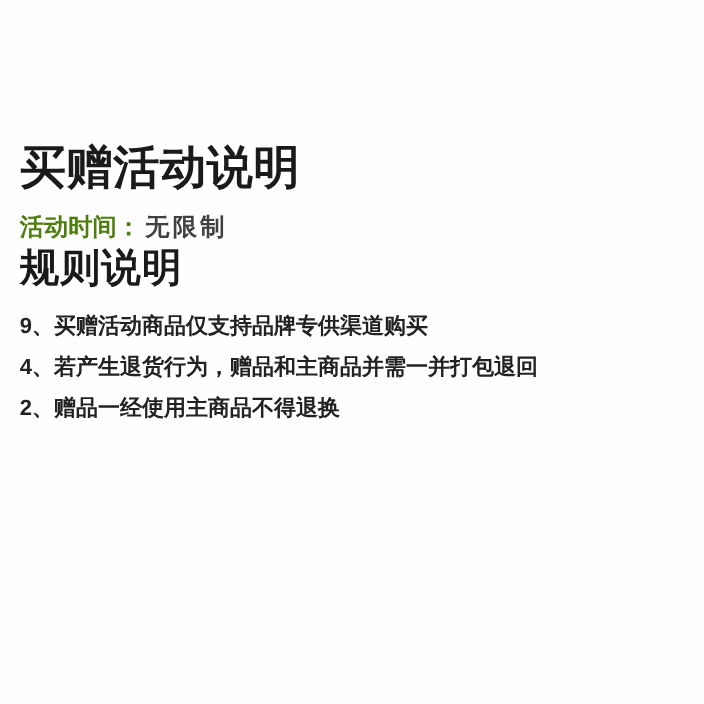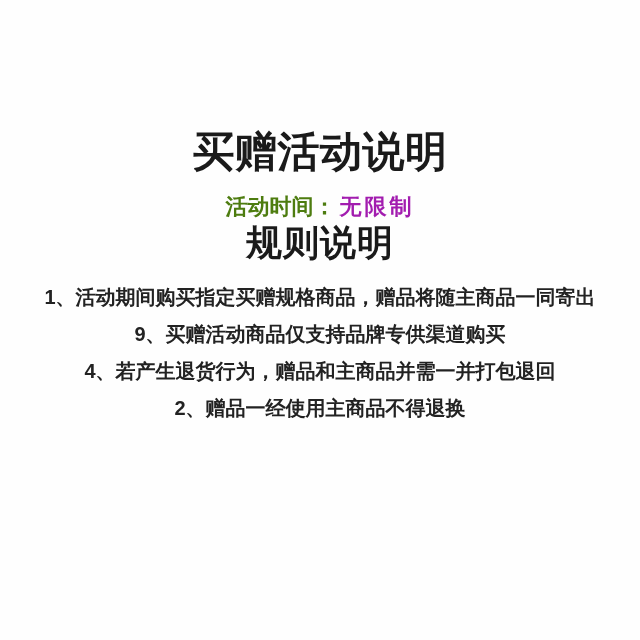--- a/index.html
+++ b/index.html
@@ -14,23 +14,23 @@
     color: #1c1c1c;
   }
   .promo-card {
     position: relative;
     width: 640px;
     height: 640px;
     background: #fefefe;
   }
   .content {
     position: relative;
-    left: 28px;
+    left: 18px;
     width: 584px;
-    text-align: center;
+    text-align: left;
   }
   .promo-title {
     margin-top: 130px;
     font-size: 42px;
     line-height: 44px;
     font-weight: 700;
     letter-spacing: 0.5px;
     color: #1a1a1a;
     white-space: nowrap;
   }
@@ -38,21 +38,21 @@
     margin-top: 19px;
     font-size: 22px;
     line-height: 28px;
     font-weight: 700;
     white-space: nowrap;
   }
   .activity-time .time-label {
     color: #4d7c0f;
   }
   .activity-time .time-value {
-    color: #a21caf;
+    color: #404040;
     letter-spacing: 3px;
     margin-left: 4px;
   }
   .rules-heading {
     font-size: 36px;
     line-height: 44px;
     font-weight: 700;
     letter-spacing: 1px;
     color: #1a1a1a;
     white-space: nowrap;
@@ -77,20 +77,19 @@
 
     <div class="promo-title">买赠活动说明</div>
 
     <div class="activity-time">
       <span class="time-label">活动时间：</span><span class="time-value">无限制</span>
     </div>
 
     <div class="rules-heading">规则说明</div>
 
     <div class="rules-list">
-      <div class="rule-item">1、活动期间购买指定买赠规格商品，赠品将随主商品一同寄出</div>
       <div class="rule-item">9、买赠活动商品仅支持品牌专供渠道购买</div>
       <div class="rule-item">4、若产生退货行为，赠品和主商品并需一并打包退回</div>
       <div class="rule-item">2、赠品一经使用主商品不得退换</div>
     </div>
 
   </div>
 </div>
 
 </body></html>

